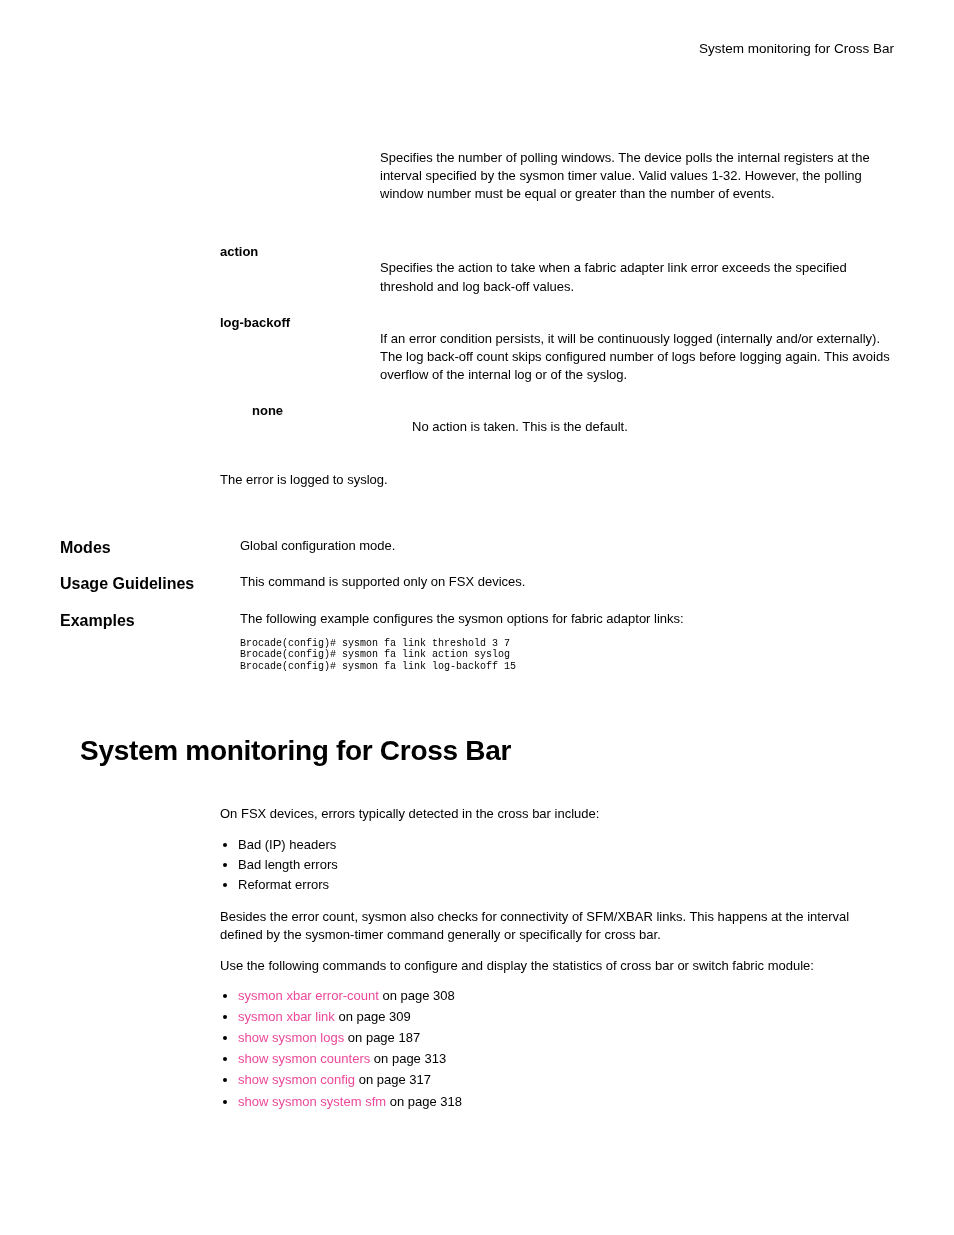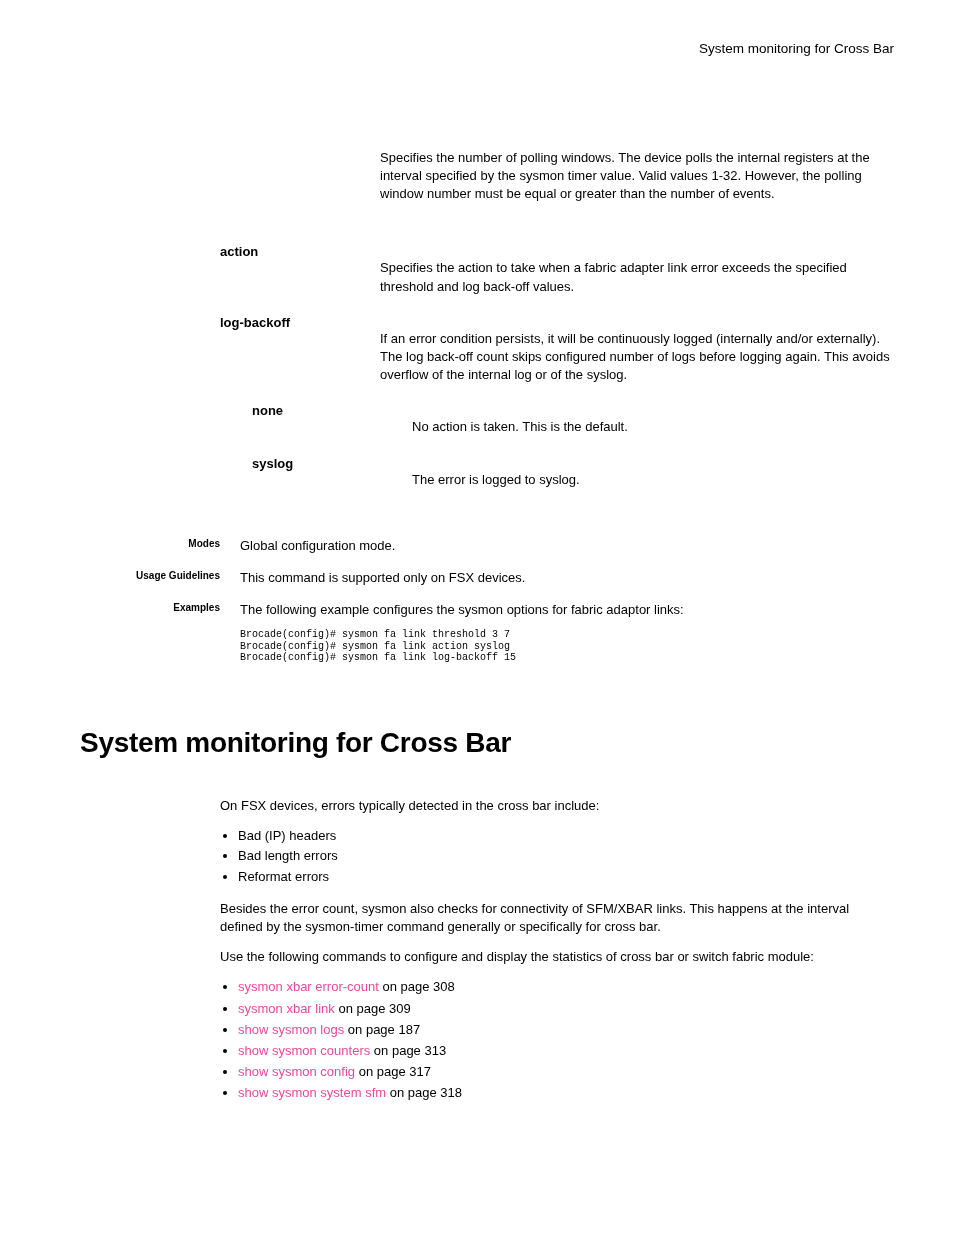--- a/index.html
+++ b/index.html
@@ -17,23 +17,22 @@
     font-size: 13.5px;
     margin-bottom: 90px;
   }
   .section-row {
     display: flex;
     margin-bottom: 14px;
   }
   .section-label {
     width: 160px;
     flex-shrink: 0;
-    text-align: right;
     font-weight: bold;
-    font-size: 10px;
+    font-size: 16px;
     padding-right: 20px;
   }
   .section-content {
     flex: 1;
   }
   .param-block {
     margin-left: 160px;
   }
   .param-inner {
     display: flex;
@@ -104,21 +103,20 @@
   </div>
   <div class="param-inner">
     <div class="label">log-backoff</div>
     <div class="desc">If an error condition persists, it will be continuously logged (internally and/or externally). The log back-off count skips configured number of logs before logging again. This avoids overflow of the internal log or of the syslog.</div>
   </div>
   <div class="param-inner sub">
     <div class="label">none</div>
     <div class="desc">No action is taken. This is the default.</div>
   </div>
   <div class="param-inner sub">
-    <div class="label">syslog</div>
     <div class="desc">The error is logged to syslog.</div>
   </div>
 </div>
 
 <div style="height:30px"></div>
 
 <div class="section-row">
   <div class="section-label">Modes</div>
   <div class="section-content">Global configuration mode.</div>
 </div>

